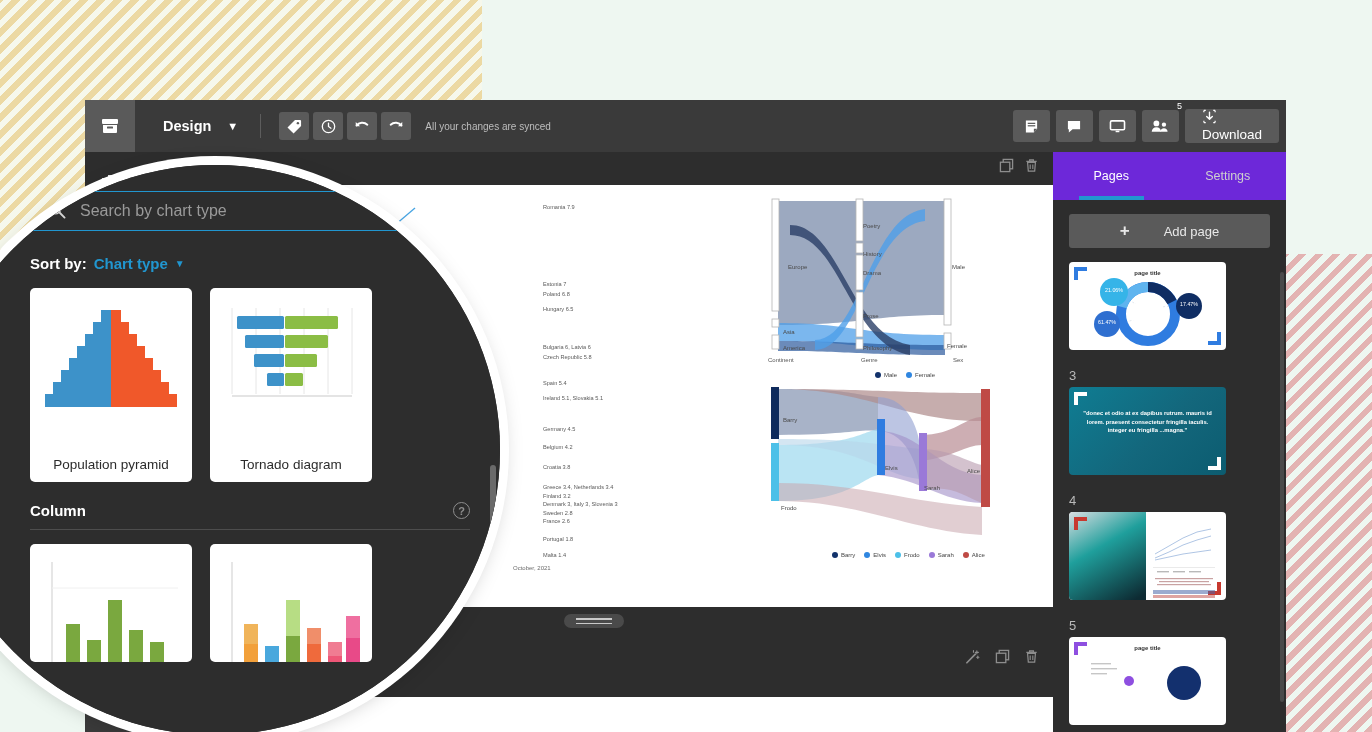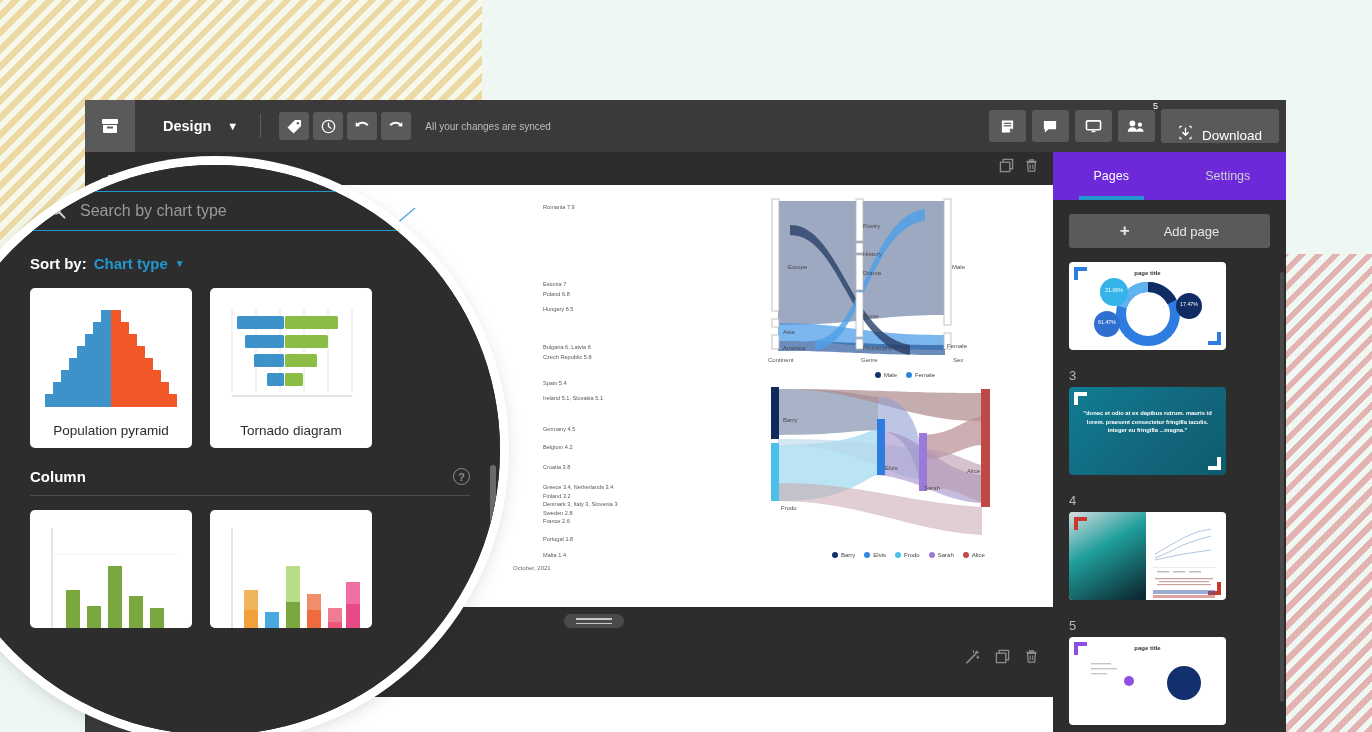--- a/index.html
+++ b/index.html
@@ -60,21 +60,21 @@
   .tb-sq{
     width:37px; height:32px; border-radius:3px; background:#5a5a5a;
     display:flex; align-items:center; justify-content:center; color:#fff;
     position:relative;
   }
   .badge{
     position:absolute; right:-3px; top:-9px; color:#fff; font-size:9px;
   }
   .tb-download{
     height:34px; border-radius:3px; background:#5a5a5a; color:#fff;
-    display:flex; align-items:flex-end; gap:9px; padding:0 17px; font-size:13.5px;
+    display:flex; align-items:flex-start; padding:0 17px; font-size:13.5px;flex-direction:column;
   }
   .tb-share{
     height:34px; border-radius:3px; background:#2196cf; color:#fff;
     display:flex; align-items:center; gap:18px; padding:0 22px; font-size:13.5px;
   }
 
   
   .rail{
     position:absolute; left:0; top:52px; width:50px; height:580px;
     background:#3a3a3a;
@@ -187,21 +187,21 @@
   }
   .search-ph{ color:#9a9a9a; font-size:16px; }
   .sortby{
     margin:24px 30px 0 30px; font-size:15px; color:#fff; font-weight:bold;
     display:flex; gap:7px; align-items:center;
   }
   .sortby b{ color:#2196cf; }
   .cards{ margin:16px 30px 0 30px; display:flex; gap:18px; }
   .card{
     width:162px; background:#fff; border-radius:5px; padding:10px 8px 0 8px;
-    display:flex; flex-direction:column; align-items:center;
+    display:flex; flex-direction:column; align-items:center;gap:34px;
   }
   .card .thumbarea{ width:100%; height:118px; position:relative; }
   .card .cap{ font-size:13.5px; color:#2c2c2c; padding:7px 0 10px 0; }
   .sect-head{
     margin:20px 30px 11px 30px; color:#fff; font-size:15px; font-weight:bold;
     display:flex; justify-content:space-between; align-items:center;
     border-bottom:1px solid #4d4d4d; padding-bottom:10px;
   }
   .qmark{
     width:17px; height:17px; border:1.6px solid #8e8e8e; border-radius:50%;

